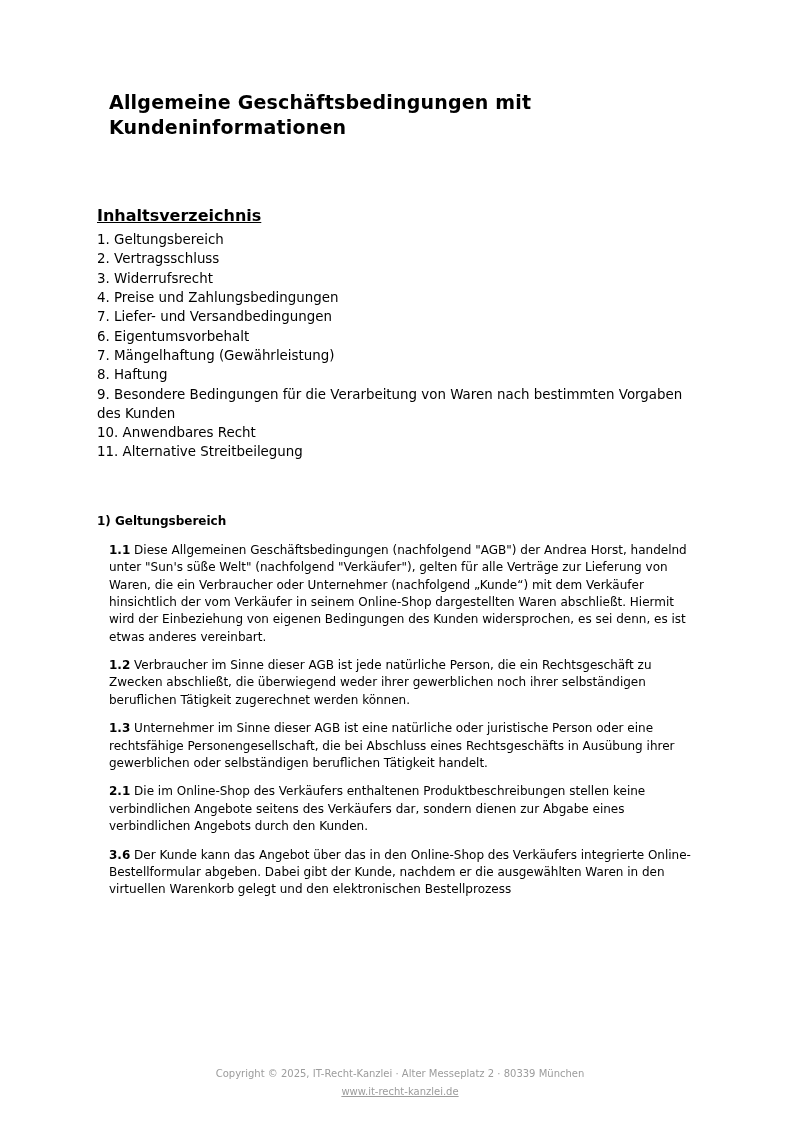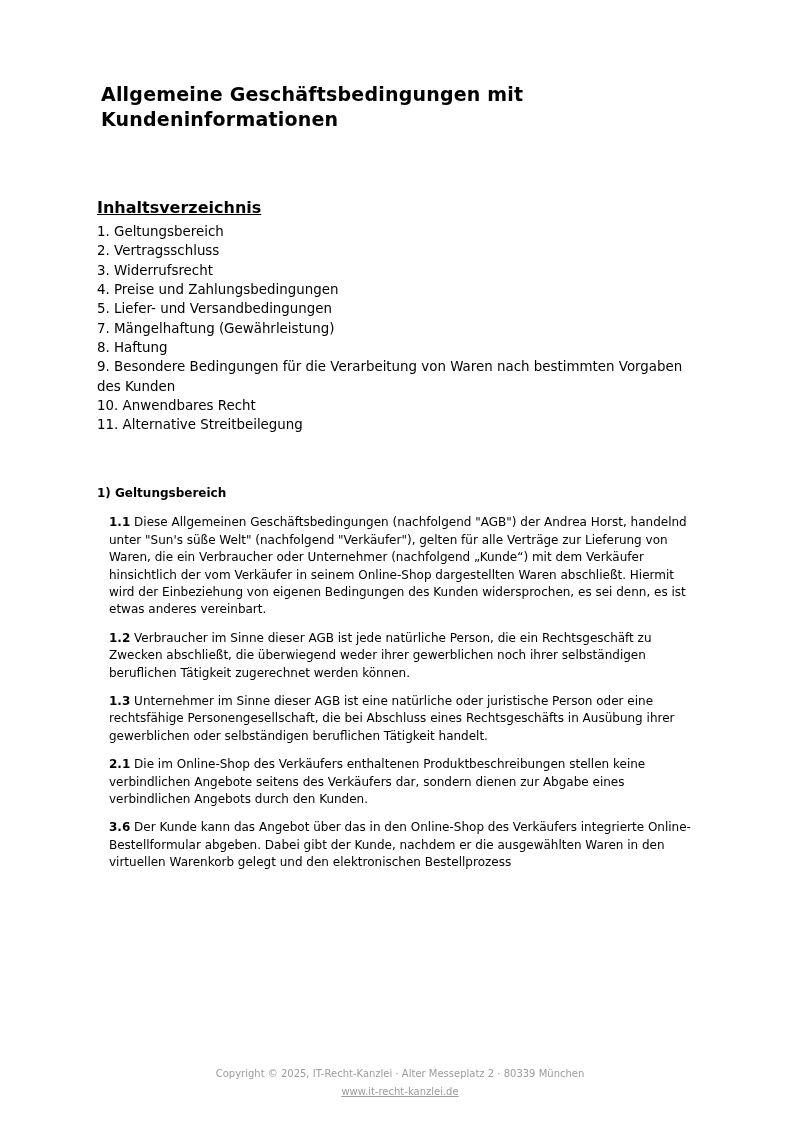--- a/index.html
+++ b/index.html
@@ -20,21 +20,21 @@
     box-sizing: border-box;
     width: 800px;
     height: 1131px;
     padding: 78px 97px 0 97px;
     position: relative;
   }
   h1.doc-title {
     font-size: 19px;
     line-height: 1.32;
     font-weight: bold;
-    margin: 4px;
+    margin: 12px;
     max-width: 560px;
     letter-spacing: 0.2px;
   }
   .toc {
     margin-top: 66px;
   }
   .toc-heading {
     font-size: 16px;
     font-weight: bold;
     margin: 0 0 5px 0;
@@ -91,21 +91,22 @@
 <div class="page">
 
   <h1 class="doc-title">Allgemeine Geschäftsbedingungen mit Kundeninformationen</h1>
 
   <section class="toc">
     <h2 class="toc-heading">Inhaltsverzeichnis</h2>
     <div class="toc-item">1. Geltungsbereich</div>
     <div class="toc-item">2. Vertragsschluss</div>
     <div class="toc-item">3. Widerrufsrecht</div>
     <div class="toc-item">4. Preise und Zahlungsbedingungen</div>
-    <div class="toc-item">5. Liefer- und Versandbedingungen</div>
+    <div class="toc-item">7. Liefer- und Versandbedingungen</div>
+    <div class="toc-item">6. Eigentumsvorbehalt</div>
     <div class="toc-item">7. Mängelhaftung (Gewährleistung)</div>
     <div class="toc-item">8. Haftung</div>
     <div class="toc-item">9. Besondere Bedingungen für die Verarbeitung von Waren nach bestimmten Vorgaben des Kunden</div>
     <div class="toc-item">10. Anwendbares Recht</div>
     <div class="toc-item">11. Alternative Streitbeilegung</div>
   </section>
 
   <div class="sec-spacer-large"></div>
 
   <section class="doc-section">

